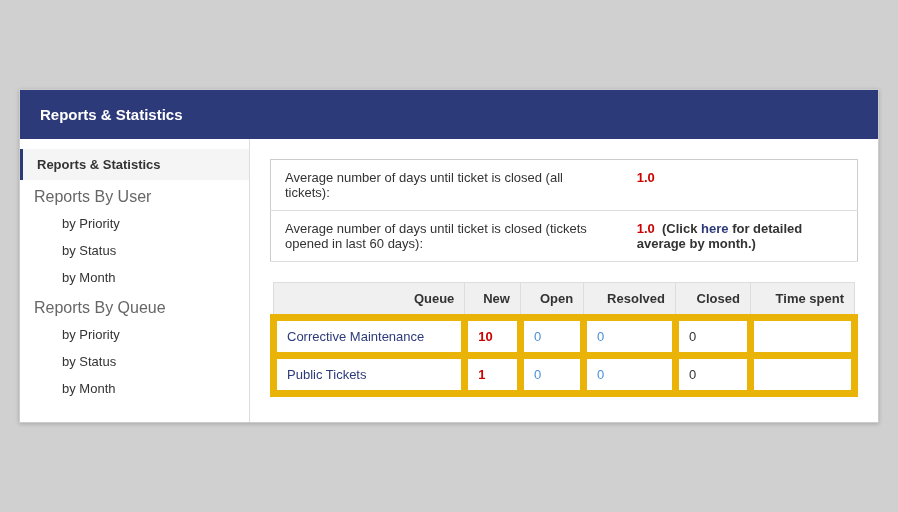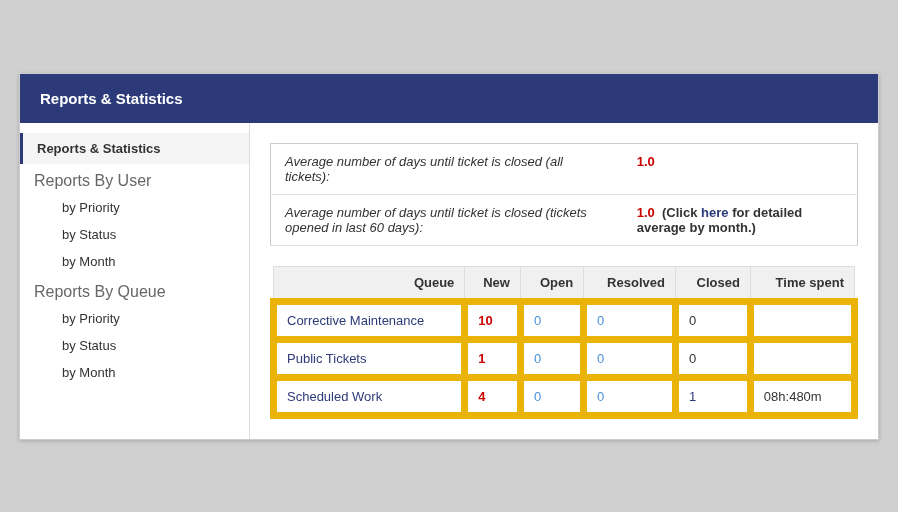--- a/index.html
+++ b/index.html
@@ -69,21 +69,20 @@
       margin-bottom: 20px;
     }
     .info-table td {
       padding: 10px 14px;
       border-bottom: 1px solid #ddd;
       vertical-align: top;
     }
     .info-table td:first-child {
       color: #333;
       width: 60%;
-      font-style: italic;
     }
     .info-table td.value {
       color: #cc0000;
       font-weight: bold;
     }
     .info-table td.value span.click-text {
       color: #333;
       font-weight: bold;
     }
     .info-table td.value a {
@@ -197,25 +196,17 @@
     <td class="time-spent"></td>
   </tr>
             <tr>
     <td class="queue-name">Public Tickets</td>
     <td class="num-new">1</td>
     <td class="num-open">0</td>
     <td class="num-resolved">0</td>
     <td class="">0</td>
     <td class="time-spent"></td>
   </tr>
-            <tr>
-    <td class="queue-name">Scheduled Work</td>
-    <td class="num-new">4</td>
-    <td class="num-open">0</td>
-    <td class="num-resolved">0</td>
-    <td class="num-closed">1</td>
-    <td class="time-spent">08h:480m</td>
-  </tr>
           </tbody>
       </table>
     </div>
   </div>
 </div>
 
 </body></html>

